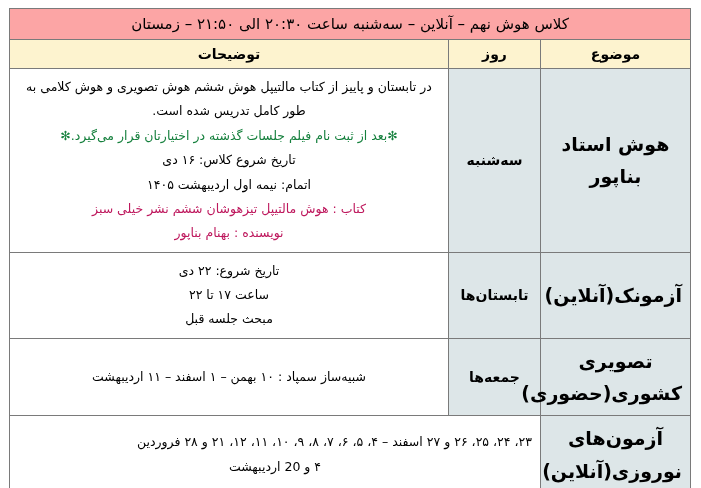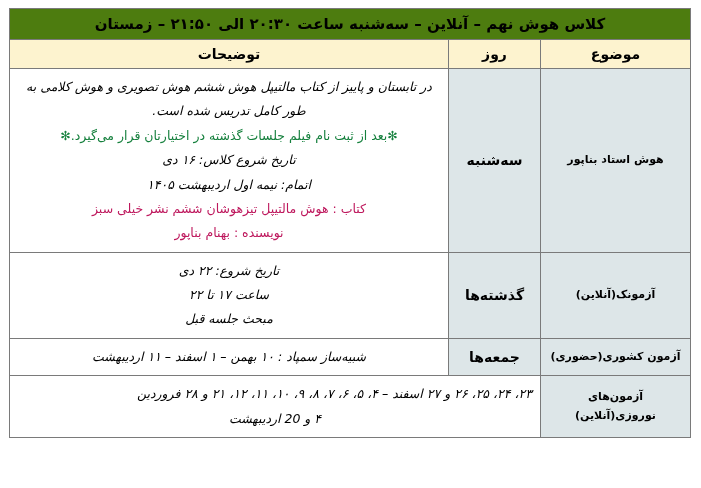--- a/index.html
+++ b/index.html
@@ -25,63 +25,63 @@
     table-layout: fixed;
     border: 1px solid #7a7a7a;
   }
   table.schedule td {
     border: 1px solid #7a7a7a;
     vertical-align: middle;
     text-align: center;
     padding: 6px 8px;
   }
   .title-row td {
-    background: #4d7c0f;
-    font-weight: bold;
+    background: #fca5a5;
+    font-weight: normal;
     font-size: 15px;
     color: #000000;
     padding: 9px 6px;
     letter-spacing: 0px;
   }
   .header-row td {
     background: #fdf3cf;
     font-weight: bold;
     font-size: 14px;
     color: #000000;
     padding: 8px 6px;
   }
   .col-subject { width: 150px; }
   .col-day { width: 92px; }
   .col-desc { width: 439px; }
 
   td.subject {
     background: #dde6e8;
     font-weight: bold;
-    font-size: 11px;
+    font-size: 19px;
     color: #000000;
     line-height: 1.7;
   }
   td.day {
     background: #dde6e8;
     font-weight: bold;
     font-size: 14px;
     color: #000000;
   }
   td.desc {
     background: #ffffff;
     font-size: 12.5px;
     color: #000000;
     line-height: 1.95;
     text-align: center;
   }
   td.desc .line { display: block; white-space: nowrap; }
   td.desc .line.wrapline { white-space: normal; text-align: right; }
   .red { color: #15803d; }
   .blue { color: #be185d; }
-  .black { color: #000000; font-style: italic; }
+  .black { color: #000000; }
   .footer-row td {
     background: #dde6e8;
     font-size: 13px;
     font-weight: bold;
     color: #000000;
     padding: 10px 6px;
     text-align: center;
   }
   .twoline { line-height: 1.8; }
 </style>
@@ -114,30 +114,30 @@
           <span class="line red">✻بعد از ثبت نام فیلم جلسات گذشته در اختیارتان قرار می‌گیرد.✻</span>
           <span class="line black">تاریخ شروع کلاس: ۱۶ دی</span>
           <span class="line black">اتمام: نیمه اول اردیبهشت ۱۴۰۵</span>
           <span class="line blue">کتاب : هوش مالتیپل تیزهوشان ششم نشر خیلی سبز</span>
           <span class="line blue">نویسنده : بهنام بناپور</span>
         </td>
       </tr>
 
       <tr>
         <td class="subject">آزمونک(آنلاین)</td>
-        <td class="day">گذشته‌ها</td>
+        <td class="day">تابستان‌ها</td>
         <td class="desc">
           <span class="line black">تاریخ شروع: ۲۲ دی</span>
           <span class="line black">ساعت ۱۷ تا ۲۲</span>
           <span class="line black">مبحث جلسه قبل</span>
         </td>
       </tr>
 
       <tr>
-        <td class="subject">آزمون کشوری(حضوری)</td>
+        <td class="subject">تصویری کشوری(حضوری)</td>
         <td class="day">جمعه‌ها</td>
         <td class="desc">
           <span class="line black">شبیه‌ساز سمپاد : ۱۰ بهمن – ۱ اسفند – ۱۱ اردیبهشت</span>
         </td>
       </tr>
 
       <tr>
         <td class="subject twoline">آزمون‌های نوروزی(آنلاین)</td>
 
         <td class="desc" colspan="2">

